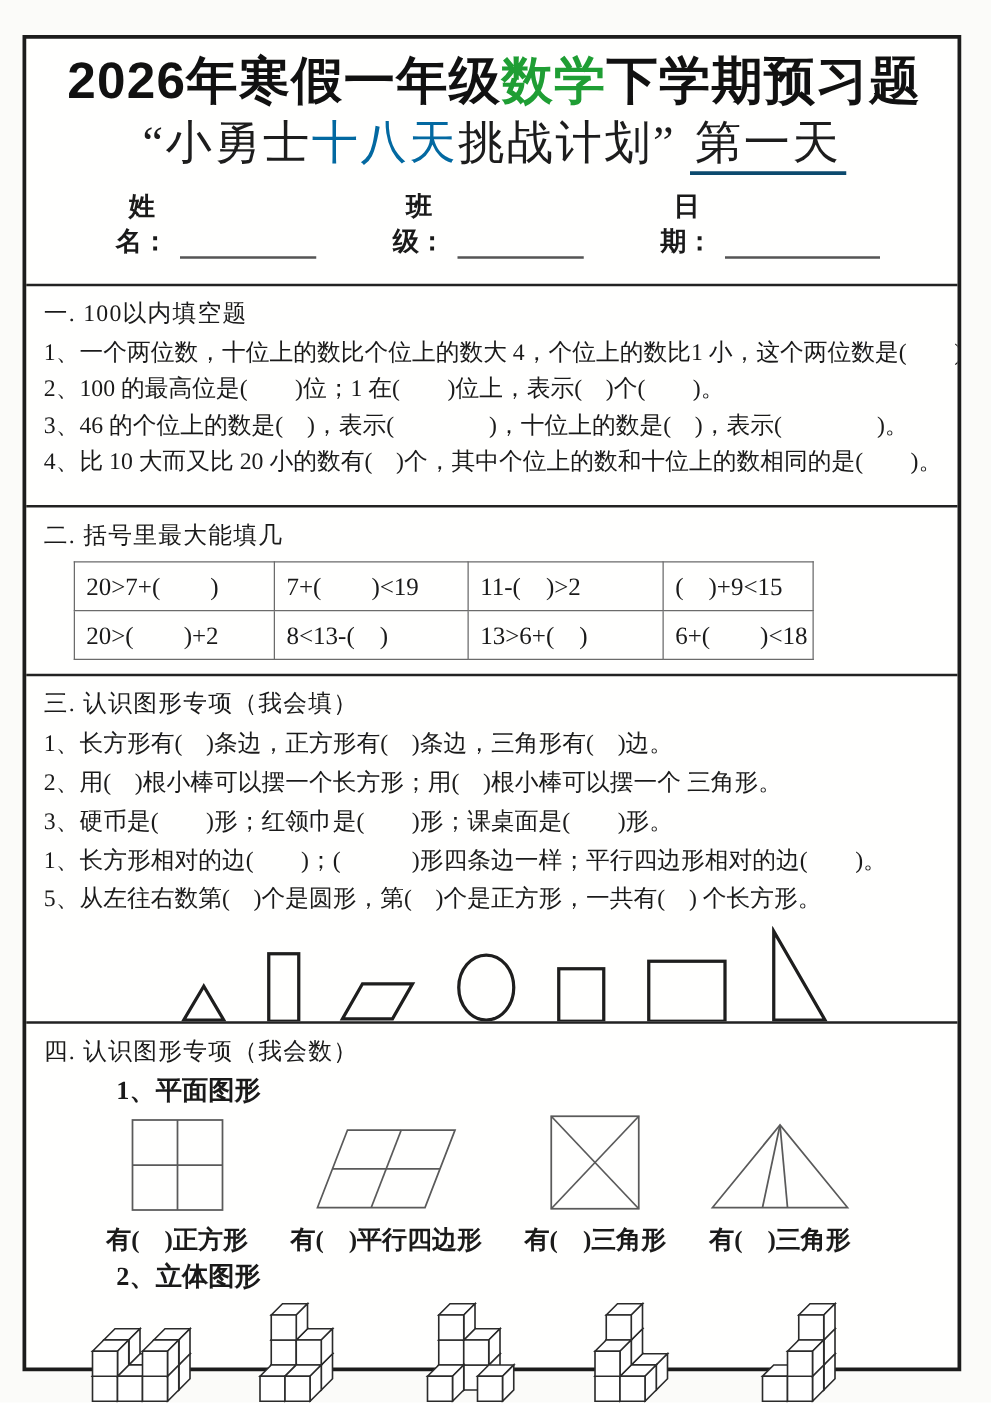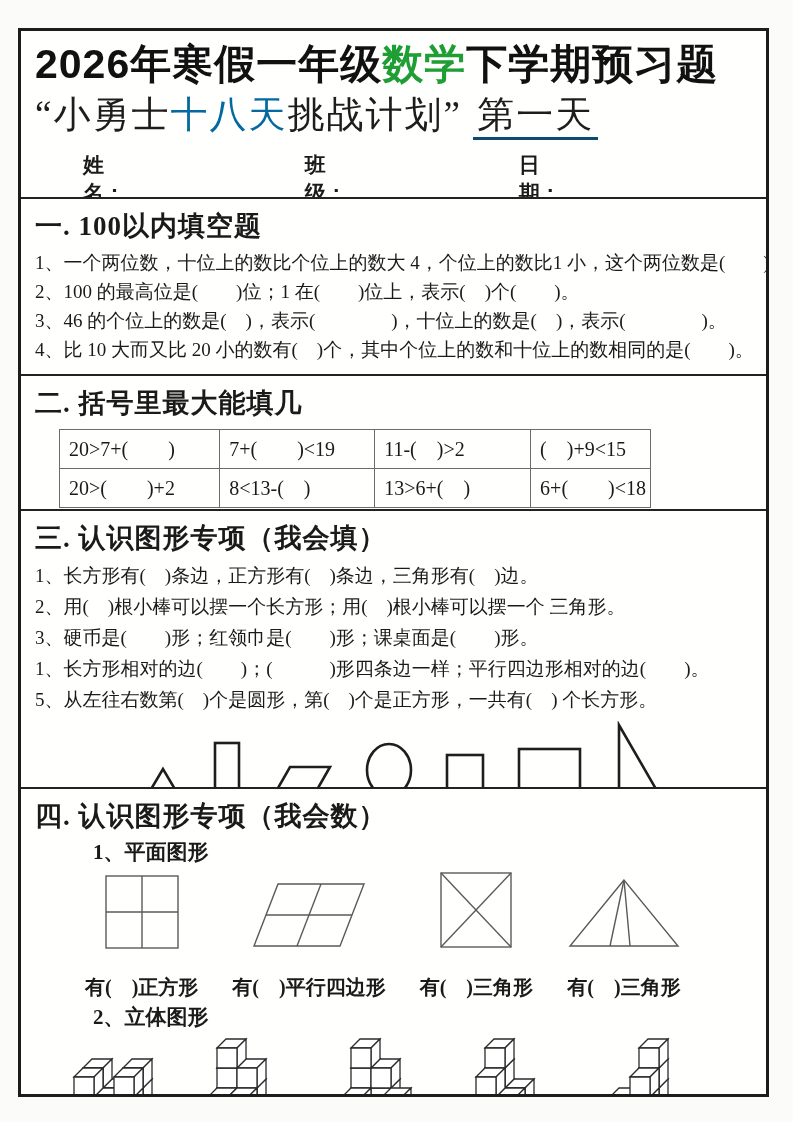--- a/index.html
+++ b/index.html
@@ -10,63 +10,63 @@
     color:#1a1a1a;
     overflow:hidden;
   }
   .frame{
     position:absolute;left:18px;top:28px;width:751px;height:1069px;
     border:3px solid #1c1c1c;background:#fffffe;box-sizing:border-box;
   }
   .sec{box-sizing:border-box;padding:0 10px 0 14px;overflow:hidden;}
   .rule{border-bottom:2px solid #222;}
   
-  .header{height:168px;}
+  .header{height:198px;text-align:center;}
   .title1{
     margin-top:10px;font-family:"Liberation Sans", sans-serif;
     font-weight:bold;font-size:41px;letter-spacing:1px;line-height:46px;
     color:#111;
   }
   .green{color:#1f9e34;}
   .red{color:#0369a1;}
   .title2{
     margin-top:6px;font-size:37px;line-height:44px;color:#1d1d1d;
     letter-spacing:2px;
   }
   .day-underline{border-bottom:3px solid #0c4a6e;padding:0 4px 2px 4px;}
   .fields{
     display:flex;align-items:flex-end;margin:14px 0 0 48px;
     font-size:21px;font-weight:bold;
   }
   .field{display:flex;align-items:flex-end;margin-right:52px;}
   .blank{display:inline-block;border-bottom:2px solid #555;height:22px;}
   .blank.w1{width:112px;} .blank.w2{width:104px;} .blank.w3{width:128px;}
   
-  .heading{font-size:27px;font-weight:bold;margin:9px 0 4px 0;letter-spacing:1px;}
+  .heading{font-size:19px;font-weight:normal;margin:9px 0 4px 0;letter-spacing:1px;}
   .line{font-size:19px;line-height:29px;white-space:nowrap;}
   .s1{height:177px;}
   .s2{height:135px;}
   .s3{height:278px;}
   .s3 .line{line-height:31px;}
   .s4{height:305px;border-radius:13px;}
   
   table.maxfill{border-collapse:collapse;margin:8px 0 0 24px;width:592px;}
   table.maxfill td{
     border:1px solid #6b6b6b;height:38px;font-size:20px;
     padding:0 4px 0 9px;white-space:nowrap;
   }
   
   .shapes-row{display:flex;align-items:flex-end;margin:4px 0 0 108px;gap:30px;height:80px;}
   .shapes-row svg{display:block;}
   
   .sub-label{font-size:21px;font-weight:bold;margin:2px 0 2px 58px;}
   .fig-row{display:flex;align-items:flex-end;margin:4px 0 0 50px;gap:34px;}
   .fig-col{display:flex;flex-direction:column;align-items:center;}
   .fig-col svg{display:block;}
-  .fig-label{font-size:20px;font-weight:bold;margin-top:24px;white-space:nowrap;}
+  .fig-label{font-size:20px;font-weight:bold;margin-top:8px;white-space:nowrap;}
   .cube-row{display:flex;align-items:flex-end;margin:6px 0 0 30px;gap:30px;}
   .cube-col{display:flex;flex-direction:column;align-items:center;width:104px;}
   .shape{stroke:#1e1e1e;stroke-width:2.6;fill:none;stroke-linejoin:miter;}
   .figline{stroke:#5a5a5a;stroke-width:1.4;fill:none;}
 </style>
 </head>
 <body>
 
 <div class="frame">
 

